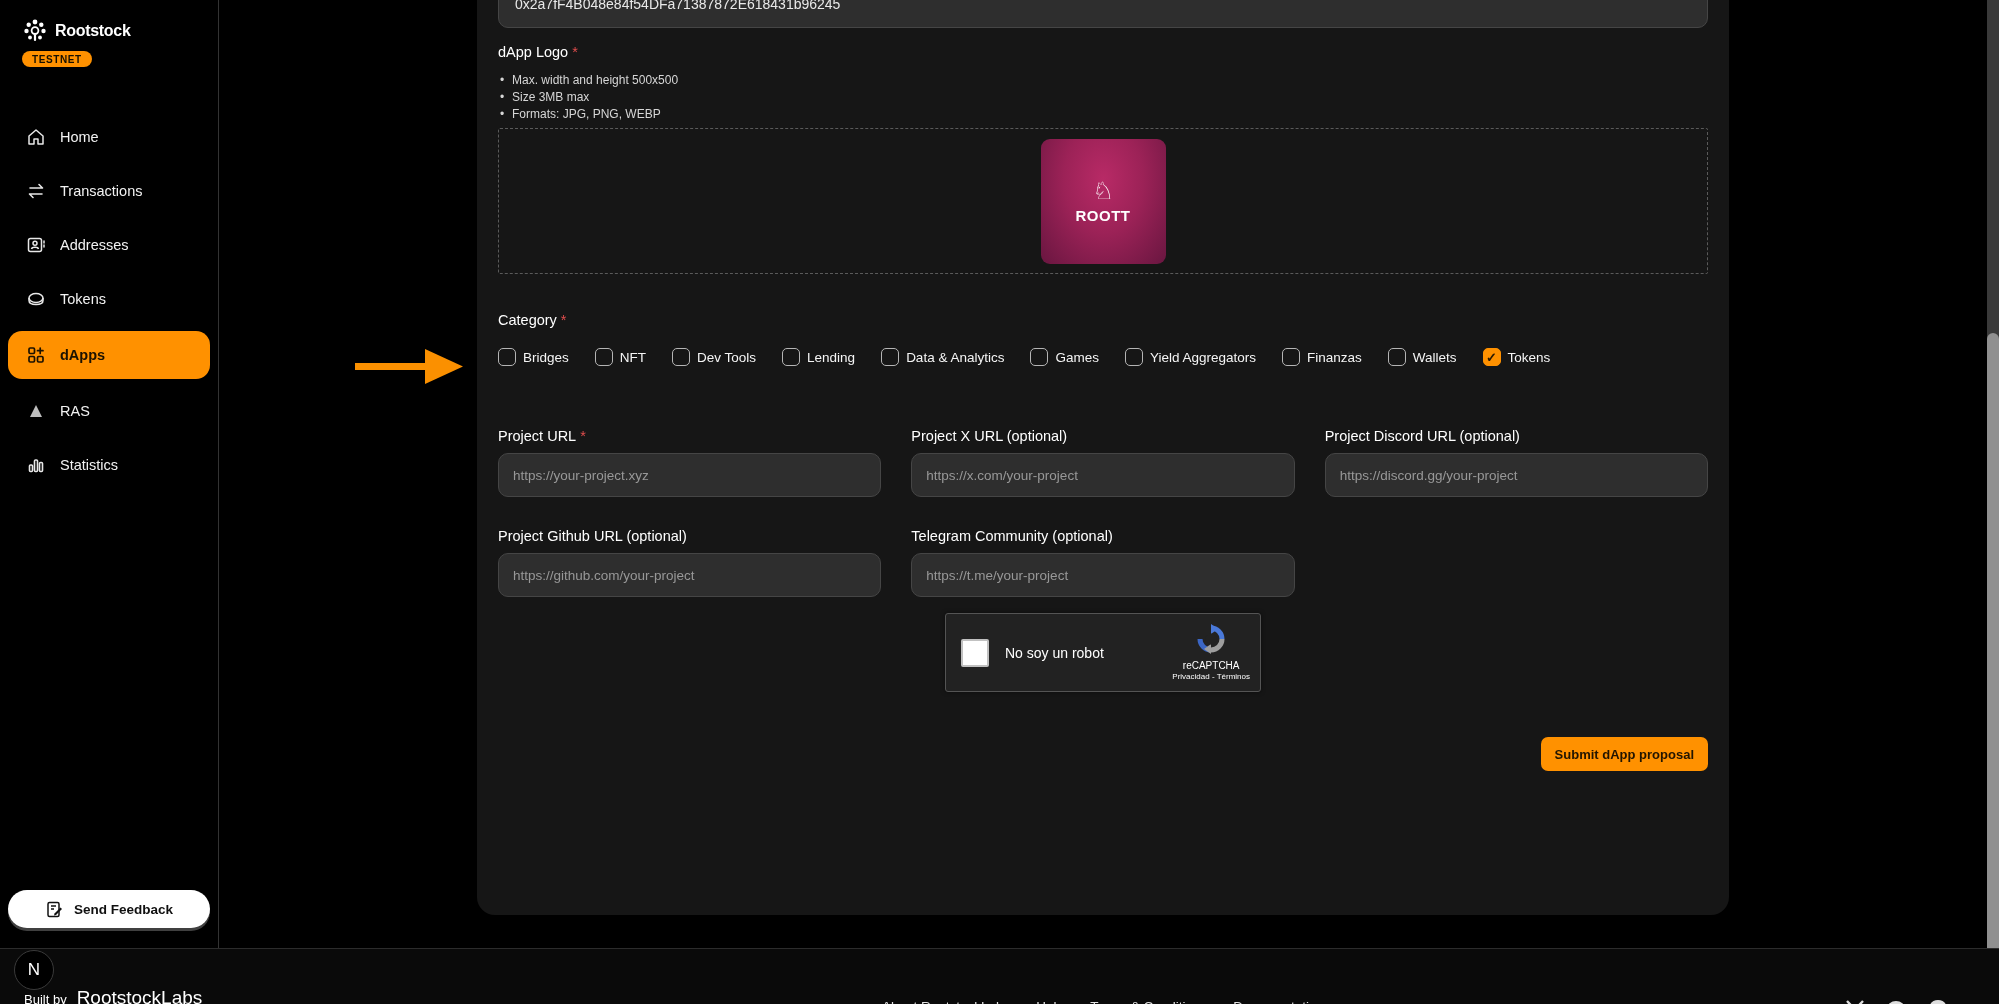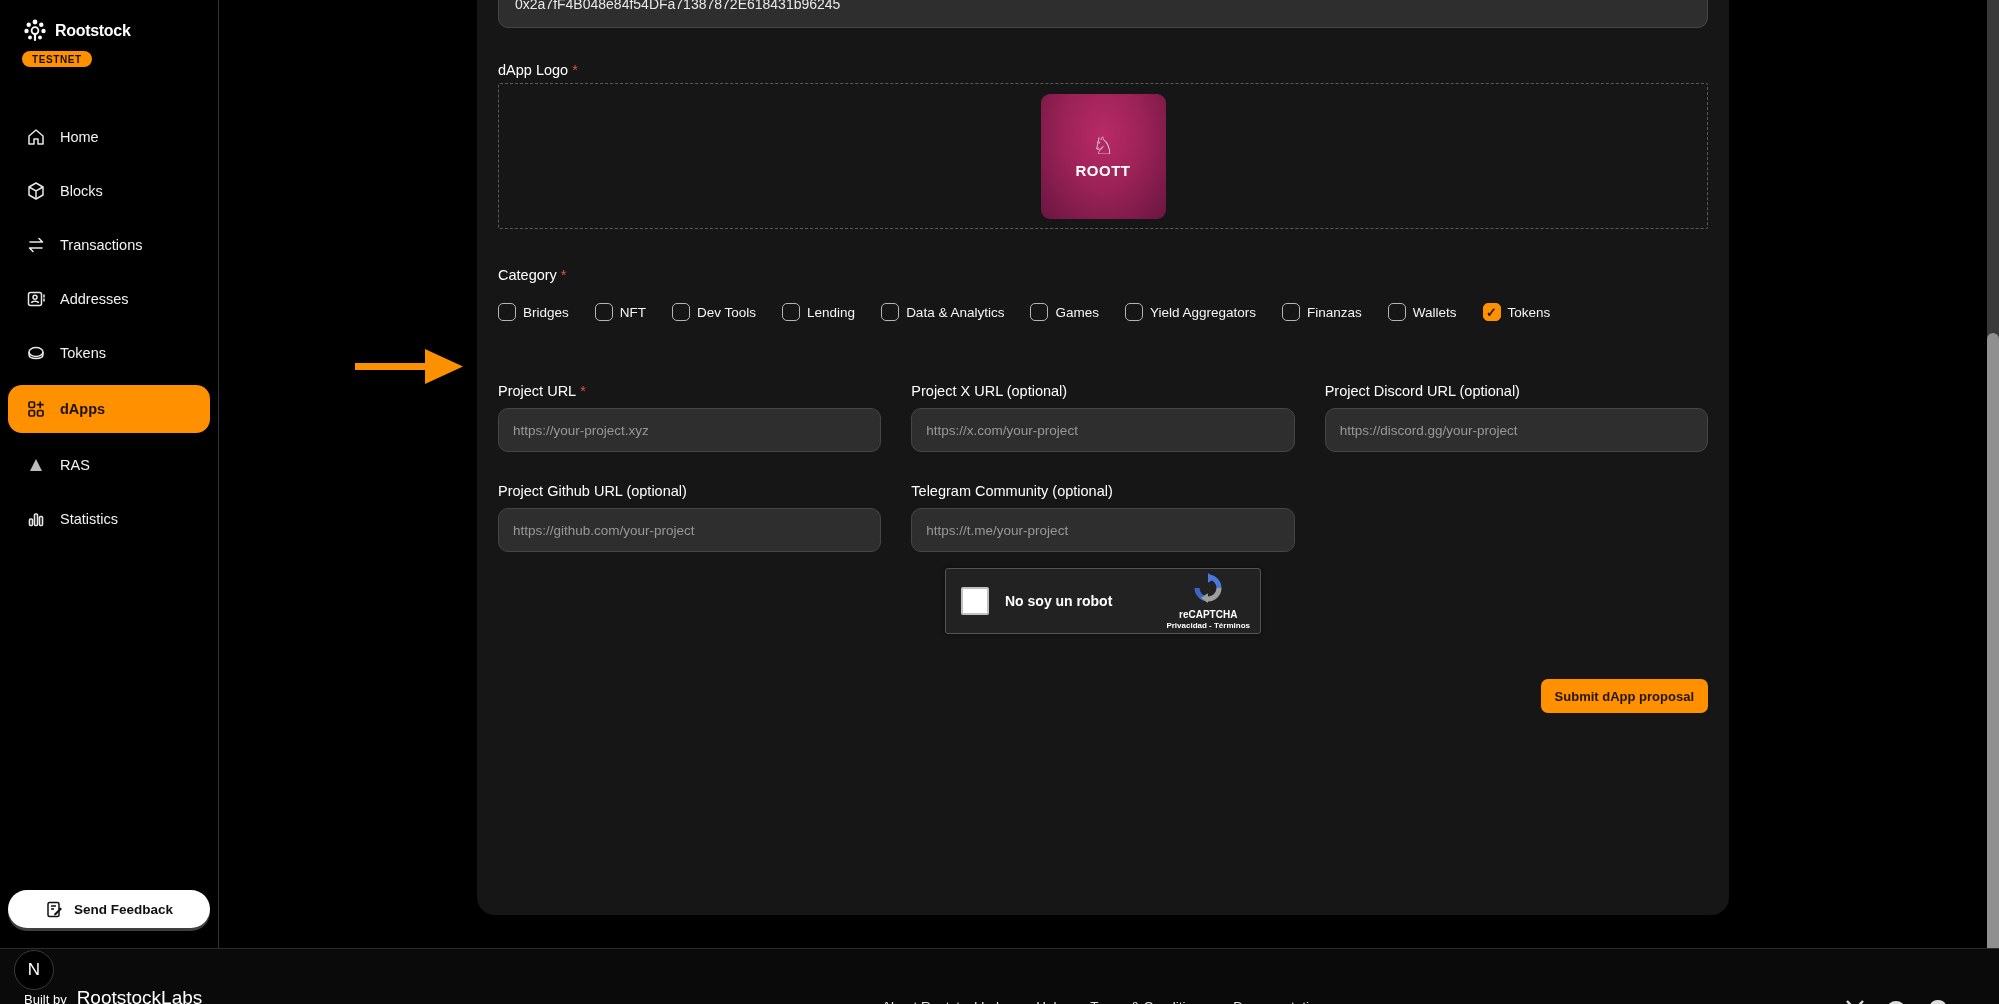--- a/index.html
+++ b/index.html
@@ -43,21 +43,21 @@
   .main { position:absolute; left:220px; top:0; width:1767px; height:948px; overflow:hidden; }
   .panel {
     position:absolute; left:257px; top:-20px; width:1252px; height:935px;
     background:#161616; border-radius:0 0 18px 18px; padding:0 21px;
   }
   .addr-input {
     width:100%; height:48px; background:#2e2e2e; border:1px solid #454545;
     border-radius:10px; color:#e9e9e9; font-size:14px; padding:0 16px;
     font-family:"Liberation Sans", sans-serif; outline:none;
   }
-  .sec-label { margin-top:34px; font-size:14.5px; font-weight:500; color:#fff; }
+  .sec-label { margin-top:16px; font-size:14.5px; font-weight:500; color:#fff; }
   .req { color:#e14d4d; margin-left:4px; }
   .reqs { margin-top:12px; list-style:none; }
   .reqs li {
     font-size:12px; color:#d6d6d6; line-height:17px; padding-left:14px; position:relative;
   }
   .reqs li::before { content:"•"; position:absolute; left:2px; color:#d6d6d6; }
   .dropzone {
     margin-top:5px; height:146px; border:1px dashed #5a5a5a; border-radius:2px;
     display:flex; align-items:center; justify-content:center; cursor:pointer;
   }
@@ -88,24 +88,23 @@
   .tinput {
     margin-top:9px; width:100%; height:44px; background:#2e2e2e;
     border:1px solid #454545; border-radius:10px; color:#e9e9e9; font-size:13.5px;
     padding:0 14px; outline:none; font-family:"Liberation Sans", sans-serif;
   }
   .tinput::placeholder { color:#989898; }
   .addr-input::placeholder { color:#989898; }
   .helper { margin-top:9px; font-size:13px; color:#d2d2d2; }
 
   .captcha {
-    margin:16px auto 0; width:316px; height:66px; background:#222;
+    margin:16px auto 0; width:316px; height:79px; background:#222;
     border:1px solid #545454; border-radius:3px; display:flex; align-items:center;
     box-shadow:0 0 4px rgba(0,0,0,0.5);
-    font-weight:bold;
   }
   .captcha-box {
     width:28px; height:28px; background:#fff; border:2px solid #c1c1c1;
     border-radius:2px; margin-left:15px; cursor:pointer;
   }
   .captcha-text { margin-left:16px; font-size:14px; color:#fff; }
   .captcha-brand { margin-left:auto; margin-right:10px; text-align:center; }
   .captcha-brand .cname { font-size:10px; color:#fff; margin-top:2px; }
   .captcha-brand .clinks { font-size:8px; color:#fff; margin-top:1px; cursor:pointer; }
 
@@ -171,27 +170,20 @@
     </div>
 
     <nav class="nav">
       <div class="nav-item">
         <svg width="20" height="20" viewBox="0 0 20 20" fill="none" stroke="#e8e8e8" stroke-width="1.5">
           <path d="M3 9 L10 3 L17 9 V17 H12 V12 H8 V17 H3 Z" stroke-linejoin="round"></path>
         </svg>
         <span class="nlabel">Home</span>
       </div>
       <div class="nav-item">
-        <svg width="20" height="20" viewBox="0 0 20 20" fill="none" stroke="#e8e8e8" stroke-width="1.5">
-          <path d="M10 2 L17 6 V14 L10 18 L3 14 V6 Z" stroke-linejoin="round"></path>
-          <path d="M3 6 L10 10 L17 6 M10 10 V18"></path>
-        </svg>
-        <span class="nlabel">Blocks</span>
-      </div>
-      <div class="nav-item">
         <svg width="20" height="20" viewBox="0 0 20 20" fill="none" stroke="#e8e8e8" stroke-width="1.6">
           <path d="M4 7 H16 M13 3.5 L16.5 7 M16 13 H4 M7 16.5 L3.5 13" stroke-linecap="round" stroke-linejoin="round"></path>
         </svg>
         <span class="nlabel">Transactions</span>
       </div>
       <div class="nav-item">
         <svg width="20" height="20" viewBox="0 0 20 20" fill="none" stroke="#e8e8e8" stroke-width="1.5">
           <rect x="2.5" y="3.5" width="13" height="13" rx="2"></rect>
           <circle cx="9" cy="8.3" r="2"></circle>
           <path d="M5.5 14 C6 11.8 12 11.8 12.5 14"></path>
@@ -243,20 +235,25 @@
 
   <main class="main">
     <section class="panel">
 
       <input class="addr-input" type="text" value="0x2a7fF4B048e84f54DFa71387872E618431b96245" style="">
 
       <div class="sec-label">
         <span>dApp Logo</span><span class="req">*</span>
       </div>
 
+      <ul class="reqs">
+        <li>Max. width and height 500x500</li>
+        <li>Size 3MB max</li>
+        <li>Formats: JPG, PNG, WEBP</li>
+      </ul>
 
       <div class="dropzone">
         <div class="logo-tile">
           <span class="knight">♘</span>
           <span class="tname">ROOTT</span>
         </div>
       </div>
 
       <div class="sec-label cat-label">
         <span>Category</span><span class="req">*</span>

